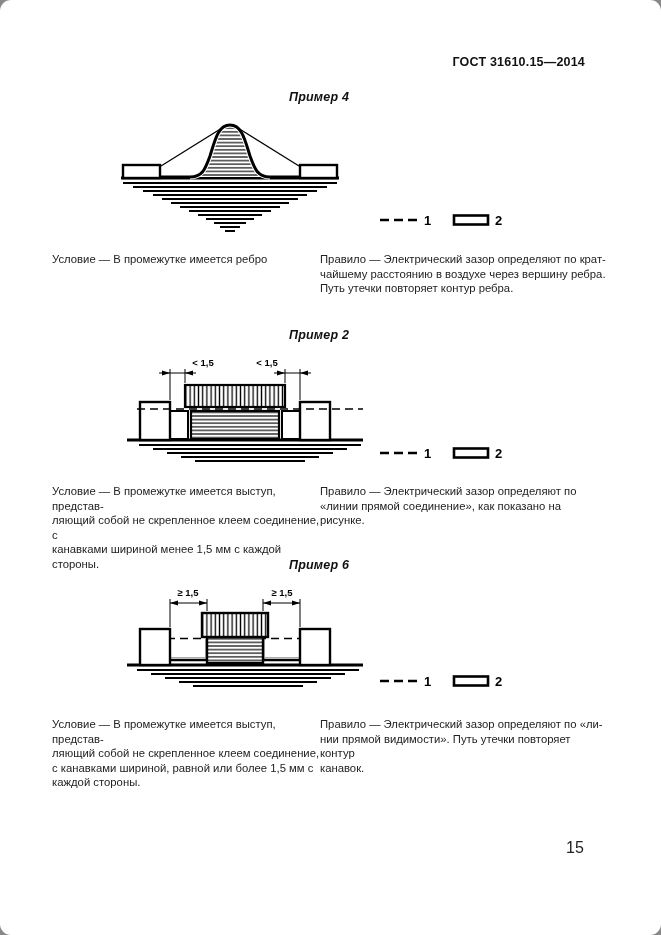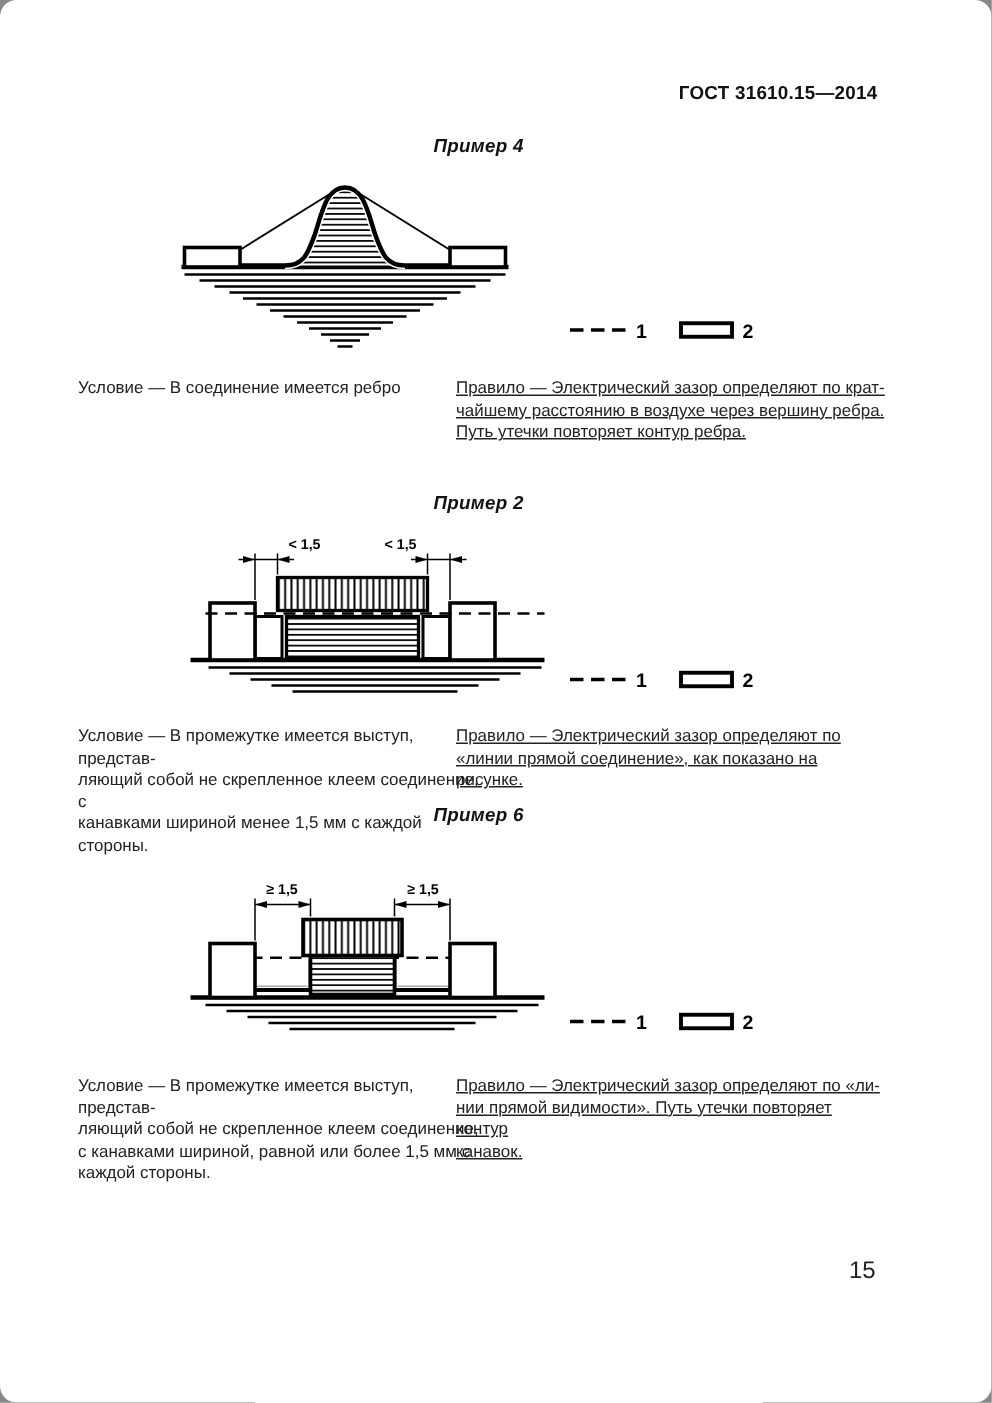--- a/index.html
+++ b/index.html
@@ -14,21 +14,21 @@
     letter-spacing:.2px;color:#111;
   }
   .example-title{
     position:absolute;left:289px;font-size:12.5px;font-weight:bold;font-style:italic;
     color:#111;letter-spacing:.2px;
   }
   .diagram{position:absolute;}
   .legend{position:absolute;}
   .textrow{position:absolute;font-size:11.3px;line-height:14.6px;color:#222;}
   .cond{position:absolute;left:52px;top:0;width:268px;white-space:pre-line;}
-  .rule{position:absolute;left:304px;top:0;width:288px;white-space:pre-line;text-decoration:underline;}
+  .rule{position:absolute;left:320px;top:0;width:288px;white-space:pre-line;}
   .page-number{position:absolute;left:566px;top:839px;font-size:16px;color:#222;}
   svg text.dim{font-family:"Liberation Sans",sans-serif;font-size:9.5px;font-weight:bold;fill:#000;}
   svg text.leg{font-family:"Liberation Sans",sans-serif;font-size:13px;font-weight:bold;fill:#000;}
 </style>
 </head>
 <body>
 
 <div class="page">
 
   <svg width="0" height="0" style="position:absolute">
@@ -79,21 +79,21 @@
   </svg>
 
   <svg class="legend" style="left:376px;top:208px" width="135" height="22" viewBox="0 0 135 22">
     <line x1="4" y1="12" x2="42" y2="12" stroke="#000" stroke-width="2.4" stroke-dasharray="9 5"></line>
     <text x="48" y="17" class="leg">1</text>
     <rect x="78" y="7.5" width="34" height="9" fill="#fff" stroke="#000" stroke-width="2.6"></rect>
     <text x="119" y="17" class="leg">2</text>
   </svg>
 
   <div class="textrow" style="top:252px">
-    <div class="cond">Условие — В соединение имеется ребро</div>
+    <div class="cond">Условие — В промежутке имеется ребро</div>
     <div class="rule">Правило — Электрический зазор определяют по крат-
 чайшему расстоянию в воздухе через вершину ребра.
 Путь утечки повторяет контур ребра.</div>
   </div>
 
   <div class="example-title" style="top:328px">Пример 2</div>
 
   <svg class="diagram" style="left:125px;top:353px" width="250" height="112" viewBox="0 0 250 112">
 
     <g stroke="#000">
@@ -143,21 +143,21 @@
   </svg>
 
   <div class="textrow" style="top:484px">
     <div class="cond">Условие — В промежутке имеется выступ, представ-
 ляющий собой не скрепленное клеем соединение, с
 канавками шириной менее 1,5 мм с каждой стороны.</div>
     <div class="rule">Правило — Электрический зазор определяют по
 «линии прямой соединение», как показано на рисунке.</div>
   </div>
 
-  <div class="example-title" style="top:536px">Пример 6</div>
+  <div class="example-title" style="top:558px">Пример 6</div>
 
   <svg class="diagram" style="left:125px;top:583px" width="250" height="112" viewBox="0 0 250 112">
 
     <g stroke="#000">
       <line x1="2" y1="82" x2="238" y2="82" stroke-width="3"></line>
       <line x1="12" y1="87" x2="234" y2="87" stroke-width="1.8"></line>
       <line x1="26" y1="91" x2="220" y2="91" stroke-width="1.8"></line>
       <line x1="40" y1="95" x2="206" y2="95" stroke-width="1.8"></line>
       <line x1="54" y1="99" x2="192" y2="99" stroke-width="1.8"></line>
       <line x1="68" y1="103" x2="178" y2="103" stroke-width="1.8"></line>

